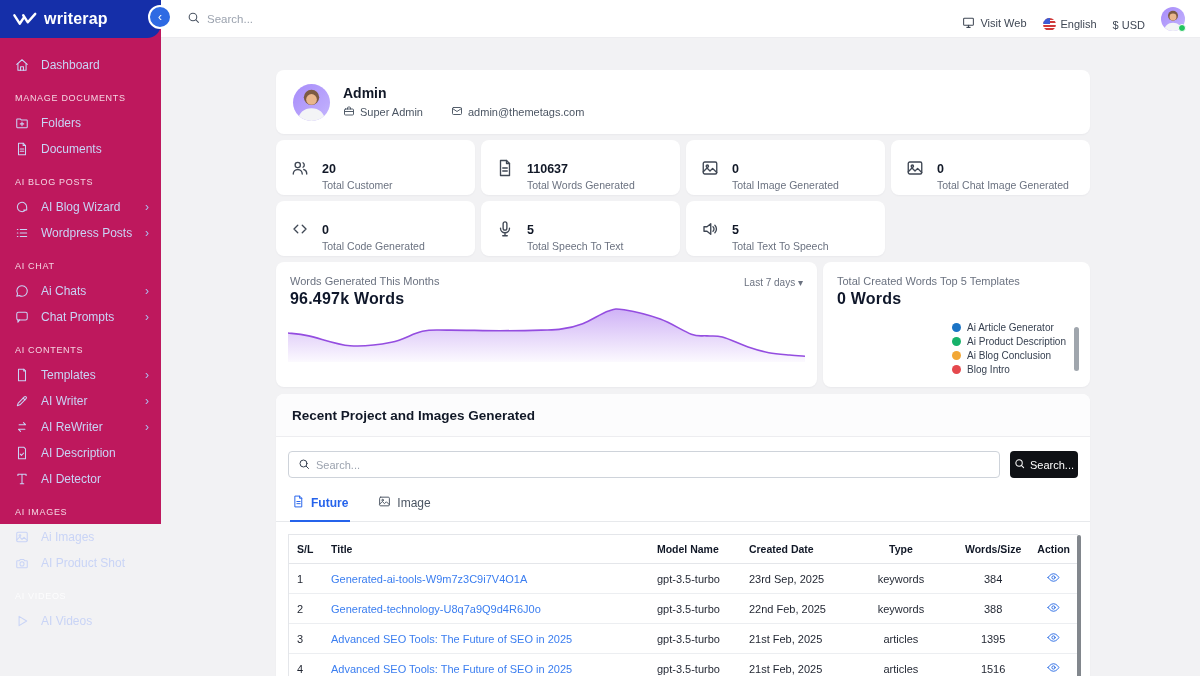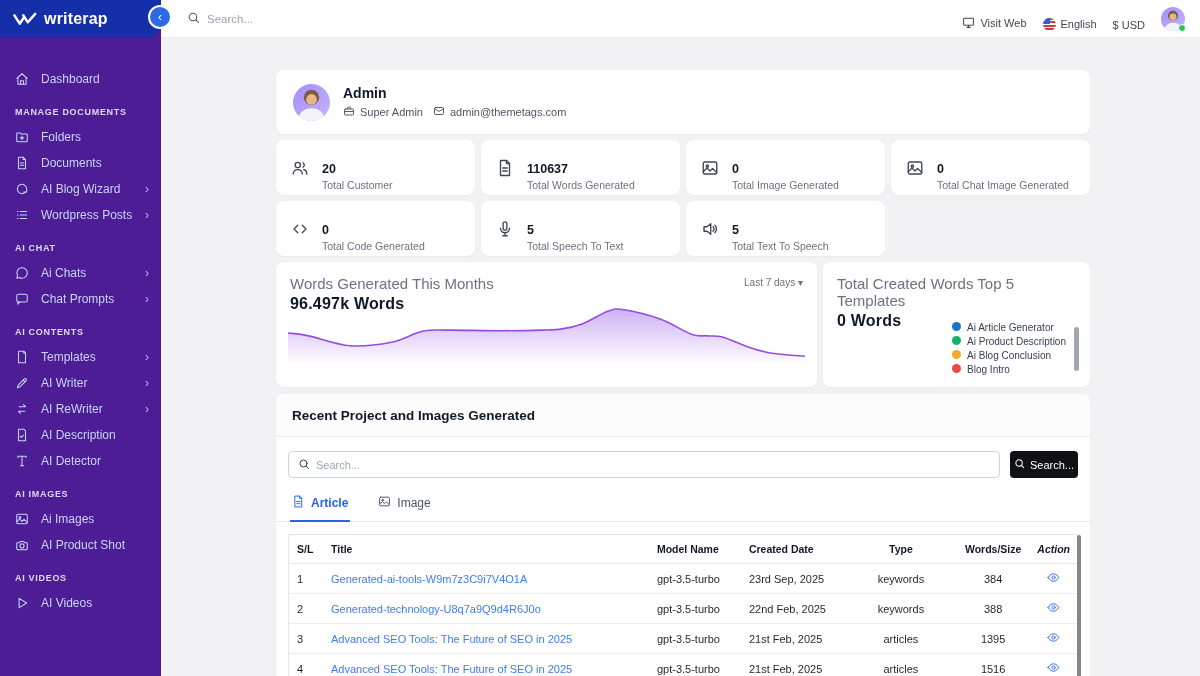--- a/index.html
+++ b/index.html
@@ -1,29 +1,29 @@
 <!DOCTYPE html>
 <html><head>
 <meta charset="utf-8">
 <style>
   * { margin:0; padding:0; box-sizing:border-box; }
   html,body { width:1200px; height:676px; overflow:hidden; background:#f2f2f4;
               font-family:"Liberation Sans", sans-serif; }
   a { text-decoration:none; }
 
   
-  .sidebar { position:absolute; left:0; top:0; width:161px; height:676px; background:#4c1d95; z-index:5; }
+  .sidebar { position:absolute; left:0; top:0; width:161px; height:524px; background:#be185d; z-index:5; }
   .logo-area { height:38px; background:#152fa9; border-radius:0 0 14px 0; display:flex; align-items:center; padding-left:13px; gap:7px; }
   .logo-mark svg { width:24px; height:15px; display:block; }
   .logo-text { color:#fff; font-weight:bold; font-size:16px; letter-spacing:.2px; }
   .collapse-btn { position:absolute; left:148px; top:5px; width:24px; height:24px; border-radius:50%;
     background:#2e6ae3; border:2.5px solid #fff; color:#fff; font-size:12px; line-height:1;
     display:flex; align-items:center; justify-content:center; cursor:pointer; z-index:10; }
-  .side-nav { padding-top:28px; }
-  .side-header { color:rgba(255,255,255,.82); font-size:9px; font-weight:bold; letter-spacing:.7px; padding:15px 15px 7px; }
+  .side-nav { padding-top:14px; }
+  .side-header { color:rgba(255,255,255,.82); font-size:9px; font-weight:normal; letter-spacing:.7px; padding:15px 15px 7px; }
   .side-item { display:flex; align-items:center; height:26px; padding:0 12px 0 15px; gap:12px;
     color:#c9d4f6; font-size:12px; cursor:pointer; }
   .si-icon { display:flex; }
   .si-icon svg { width:14px; height:14px; }
   .si-chev { margin-left:auto; font-size:12px; color:#aebdf0; }
 
   
   .topbar { position:absolute; left:161px; top:0; width:1039px; height:38px; background:#fff;
     border-bottom:1px solid #ededf0; display:flex; align-items:center; padding:0 15px 0 26px; z-index:4; }
   .tb-search { display:flex; align-items:center; gap:7px; color:#6b7280; }
@@ -46,42 +46,42 @@
   
   .main { position:absolute; left:161px; top:38px; width:1039px; height:638px; overflow:hidden; }
   .container { width:814px; margin:32px 0 0 115px; }
   .card { background:#fff; border-radius:8px; box-shadow:0 1px 2px rgba(16,24,40,.04); }
 
   
   .profile-card { height:64px; display:flex; align-items:center; gap:13px; padding:0 17px; }
   .avatar { width:37px; height:37px; border-radius:50%; overflow:hidden;
     background:linear-gradient(135deg,#a78bfa,#c4b5fd); flex:0 0 auto; }
   .profile-name { font-size:14px; font-weight:bold; color:#111827; }
-  .profile-meta { display:flex; gap:10px; margin-top:4px; font-size:11px; color:#4b5563; }
+  .profile-meta { display:flex; gap:28px; margin-top:4px; font-size:11px; color:#4b5563; }
   .profile-meta .pm { display:flex; align-items:center; gap:5px; }
   .profile-meta svg { width:12px; height:12px; }
 
   
   .stats-grid { display:grid; grid-template-columns:repeat(4,1fr); gap:6px; margin-top:6px; }
   .stat-card { background:#fff; border-radius:8px; height:55px; display:flex; align-items:center;
     gap:13px; padding:0 15px; box-shadow:0 1px 2px rgba(16,24,40,.04); }
   .stat-icon { display:flex; color:#3f4754; }
   .stat-icon svg { width:18px; height:18px; }
   .stat-value { font-size:12.5px; font-weight:bold; color:#111827;margin-top:18px; }
   .stat-label { font-size:10.5px; color:#6b7280; margin-top:3px; }
 
   
   .charts-row { display:grid; grid-template-columns:541px 267px; gap:6px; margin-top:6px; }
   .chart-card { position:relative; height:125px; padding:13px 14px; }
-  .cc-title { font-size:15px; color:#6b7280; }
+  .cc-title { font-size:11px; color:#6b7280; }
   .cc-value { font-size:16px; font-weight:bold; color:#0f172a; margin-top:3px; letter-spacing:.2px; }
   .range-pill { position:absolute; right:14px; top:15px; font-size:10px; color:#6b7280; cursor:pointer; }
   .area-svg { position:absolute; left:12px; bottom:25px; width:517px; height:58px; display:block; }
   .legend { position:absolute; right:24px; bottom:12px; list-style:none; }
-  .legend li { display:flex; align-items:flex-start; gap:6px; font-size:10px; color:#374151; margin-top:3px; }
+  .legend li { display:flex; align-items:center; gap:6px; font-size:10px; color:#374151; margin-top:3px; }
   .legend .dot { width:9px; height:9px; border-radius:50%; flex:0 0 auto; }
   .legend-scrollbar { position:absolute; right:11px; bottom:16px; width:5px; height:44px;
     background:#a0a6ad; border-radius:3px; cursor:pointer; }
 
   
   .recent-card { margin-top:7px; min-height:300px; }
   .recent-header { padding:14px 16px 13px; font-size:13.5px; font-weight:bold; color:#111827;
     border-bottom:1px solid #ededf0; background:#fcfcfd; border-radius:8px 8px 0 0; }
   .search-row { display:flex; align-items:center; gap:10px; padding:14px 12px 10px; }
   .table-search { flex:1; height:27px; border:1px solid #ced3da; border-radius:4px; background:#fff;
@@ -103,21 +103,21 @@
   .table-wrap { margin:12px 12px 0; position:relative; border:1px solid #e4e6ea; border-right:none; }
   table { width:100%; border-collapse:collapse; font-size:11px; color:#1f2430; }
   th { font-weight:bold; text-align:left; padding:8px 8px; font-size:10.5px; color:#111827;
     border-bottom:1px solid #e4e6ea; white-space:nowrap; }
   td { padding:7px 8px; border-bottom:1px solid #eceef1; white-space:nowrap; }
   .c-sl { width:34px; }
   .c-model { width:92px; }
   .c-date { width:104px; }
   .c-type { width:112px; text-align:center; }
   .c-words { width:62px; text-align:center; }
-  .c-action { width:46px; text-align:center;font-style:italic; }
+  .c-action { width:46px; text-align:center; }
   td a { color:#3b7ef0; }
   .eye-btn { color:#2f6fe4; display:inline-flex; cursor:pointer; }
   .eye-btn svg { width:13px; height:13px; }
   .table-scrollbar { position:absolute; right:-3px; top:0; bottom:0; width:4px;
     background:#82878d; border-radius:2px; cursor:pointer; }
 </style>
 </head>
 <body>
 
 <aside class="sidebar">
@@ -153,20 +153,21 @@
       </a>
       <a class="side-item">
         <span class="si-icon">
           <svg viewBox="0 0 24 24" fill="none" stroke="currentColor" stroke-width="1.8" stroke-linecap="round" stroke-linejoin="round">
             <path d="M6 2h8l4 4v16H6z"></path>
             <path d="M14 2v4h4M9 12h6M9 16h6"></path>
           </svg>
         </span>
         <span>Documents</span>
       </a>
+      <div class="side-header">AI BLOG POSTS</div>
       <a class="side-item">
         <span class="si-icon">
           <svg viewBox="0 0 24 24" fill="none" stroke="currentColor" stroke-width="1.8" stroke-linecap="round" stroke-linejoin="round">
             <path d="M20 12a8 8 0 10-2.5 5.8M20 12v5h-5"></path>
           </svg>
         </span>
         <span>AI Blog Wizard</span>
         <span class="si-chev">›</span>
       </a>
       <a class="side-item">
@@ -505,21 +506,21 @@
           </span>
           <span>Search...</span>
         </button>
       </div>
       <div class="tabs" id="tabs">
           <div class="tab active">
             <span><svg viewBox="0 0 24 24" fill="none" stroke="currentColor" stroke-width="1.8" stroke-linecap="round" stroke-linejoin="round">
                 <path d="M6 2h8l4 4v16H6z"></path>
                 <path d="M14 2v4h4M9 12h6M9 16h6"></path>
               </svg></span>
-            <span>Article</span>
+            <span>Future</span>
           </div>
           <div class="tab">
             <span><svg viewBox="0 0 24 24" fill="none" stroke="currentColor" stroke-width="1.8" stroke-linecap="round" stroke-linejoin="round">
                 <rect x="3" y="4" width="18" height="16" rx="2"></rect>
                 <circle cx="8.5" cy="9.5" r="1.5"></circle>
                 <path d="M3 17l5-5 4 4 3.5-3.5L21 18"></path>
               </svg></span>
             <span>Image</span>
           </div>
         </div>

